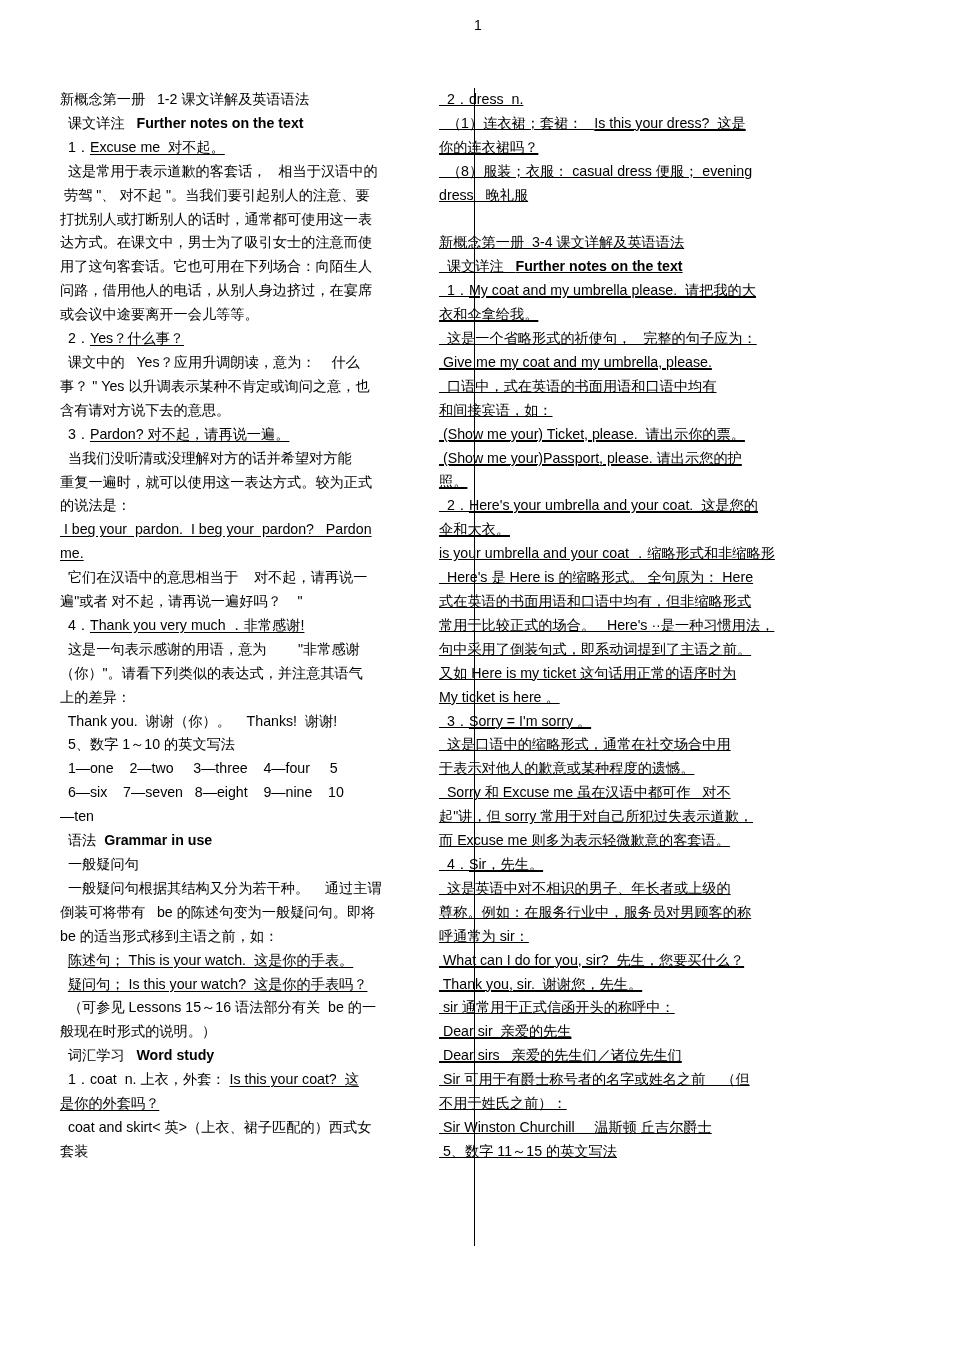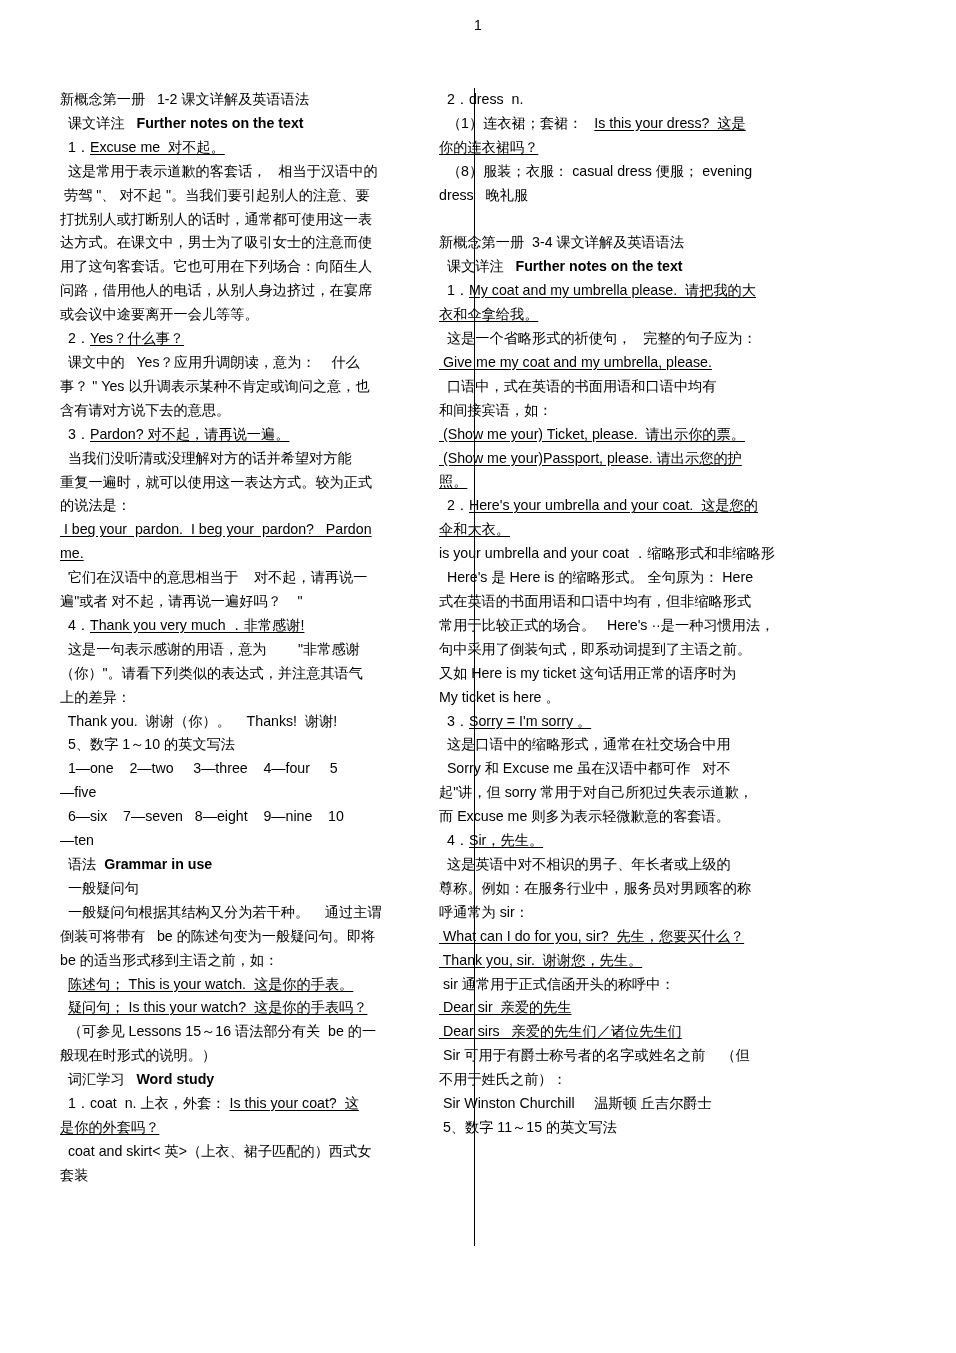--- a/index.html
+++ b/index.html
@@ -48,20 +48,21 @@
     box-sizing: border-box;
   }
   .col-left {
     width: 474px;
     padding-left: 60px;
     padding-right: 8px;
   }
   .col-right {
     width: 558px;
     padding-right: 82px;
+    text-decoration: underline;
   }
   .ln {
     font-size: 14.2px;
     line-height: 23.9px;
     white-space: pre;
     letter-spacing: 0px;
     min-height: 23.9px;
   }
   .bold {
     font-weight: bold;
@@ -107,21 +108,20 @@
         <div class="ln"><span class="u">me.</span></div>
         <div class="ln">  它们在汉语中的意思相当于    对不起，请再说一</div>
         <div class="ln">遍"或者 对不起，请再说一遍好吗？    "</div>
         <div class="ln">  4．<span class="u">Thank you very much ．非常感谢!</span></div>
         <div class="ln">  这是一句表示感谢的用语，意为        "非常感谢</div>
         <div class="ln">（你）"。请看下列类似的表达式，并注意其语气</div>
         <div class="ln">上的差异：</div>
         <div class="ln">  Thank you.  谢谢（你）。    Thanks!  谢谢!</div>
         <div class="ln">  5、数字 1～10 的英文写法</div>
         <div class="ln">  1—one    2—two     3—three    4—four     5</div>
-        <div class="ln">—five</div>
         <div class="ln">  6—six    7—seven   8—eight    9—nine    10</div>
         <div class="ln">—ten</div>
         <div class="ln">  语法  <span class="bold">Grammar in use</span></div>
         <div class="ln">  一般疑问句</div>
         <div class="ln">  一般疑问句根据其结构又分为若干种。    通过主谓</div>
         <div class="ln">倒装可将带有   be 的陈述句变为一般疑问句。即将</div>
         <div class="ln">be 的适当形式移到主语之前，如：</div>
         <div class="ln">  <span class="u">陈述句； This is your watch.  这是你的手表。</span></div>
         <div class="ln">  <span class="u">疑问句； Is this your watch?  这是你的手表吗？</span></div>
         <div class="ln">  （可参见 Lessons 15～16 语法部分有关  be 的一</div>
@@ -154,20 +154,21 @@
         <div class="ln"><span class="u">伞和大衣。</span></div>
         <div class="ln">is your umbrella and your coat ．缩略形式和非缩略形</div>
         <div class="ln">  Here's 是 Here is 的缩略形式。 全句原为： Here</div>
         <div class="ln">式在英语的书面用语和口语中均有，但非缩略形式</div>
         <div class="ln">常用于比较正式的场合。   Here's ··是一种习惯用法，</div>
         <div class="ln">句中采用了倒装句式，即系动词提到了主语之前。</div>
         <div class="ln">又如 Here is my ticket 这句话用正常的语序时为</div>
         <div class="ln">My ticket is here 。</div>
         <div class="ln">  3．<span class="u">Sorry = I'm sorry 。</span></div>
         <div class="ln">  这是口语中的缩略形式，通常在社交场合中用</div>
+        <div class="ln">于表示对他人的歉意或某种程度的遗憾。</div>
         <div class="ln">  Sorry 和 Excuse me 虽在汉语中都可作   对不</div>
         <div class="ln">起"讲，但 sorry 常用于对自己所犯过失表示道歉，</div>
         <div class="ln">而 Excuse me 则多为表示轻微歉意的客套语。</div>
         <div class="ln">  4．<span class="u">Sir，先生。</span></div>
         <div class="ln">  这是英语中对不相识的男子、年长者或上级的</div>
         <div class="ln">尊称。例如：在服务行业中，服务员对男顾客的称</div>
         <div class="ln">呼通常为 sir：</div>
         <div class="ln"><span class="u"> What can I do for you, sir?  先生，您要买什么？</span></div>
         <div class="ln"><span class="u"> Thank you, sir.  谢谢您，先生。</span></div>
         <div class="ln"> sir 通常用于正式信函开头的称呼中：</div>

